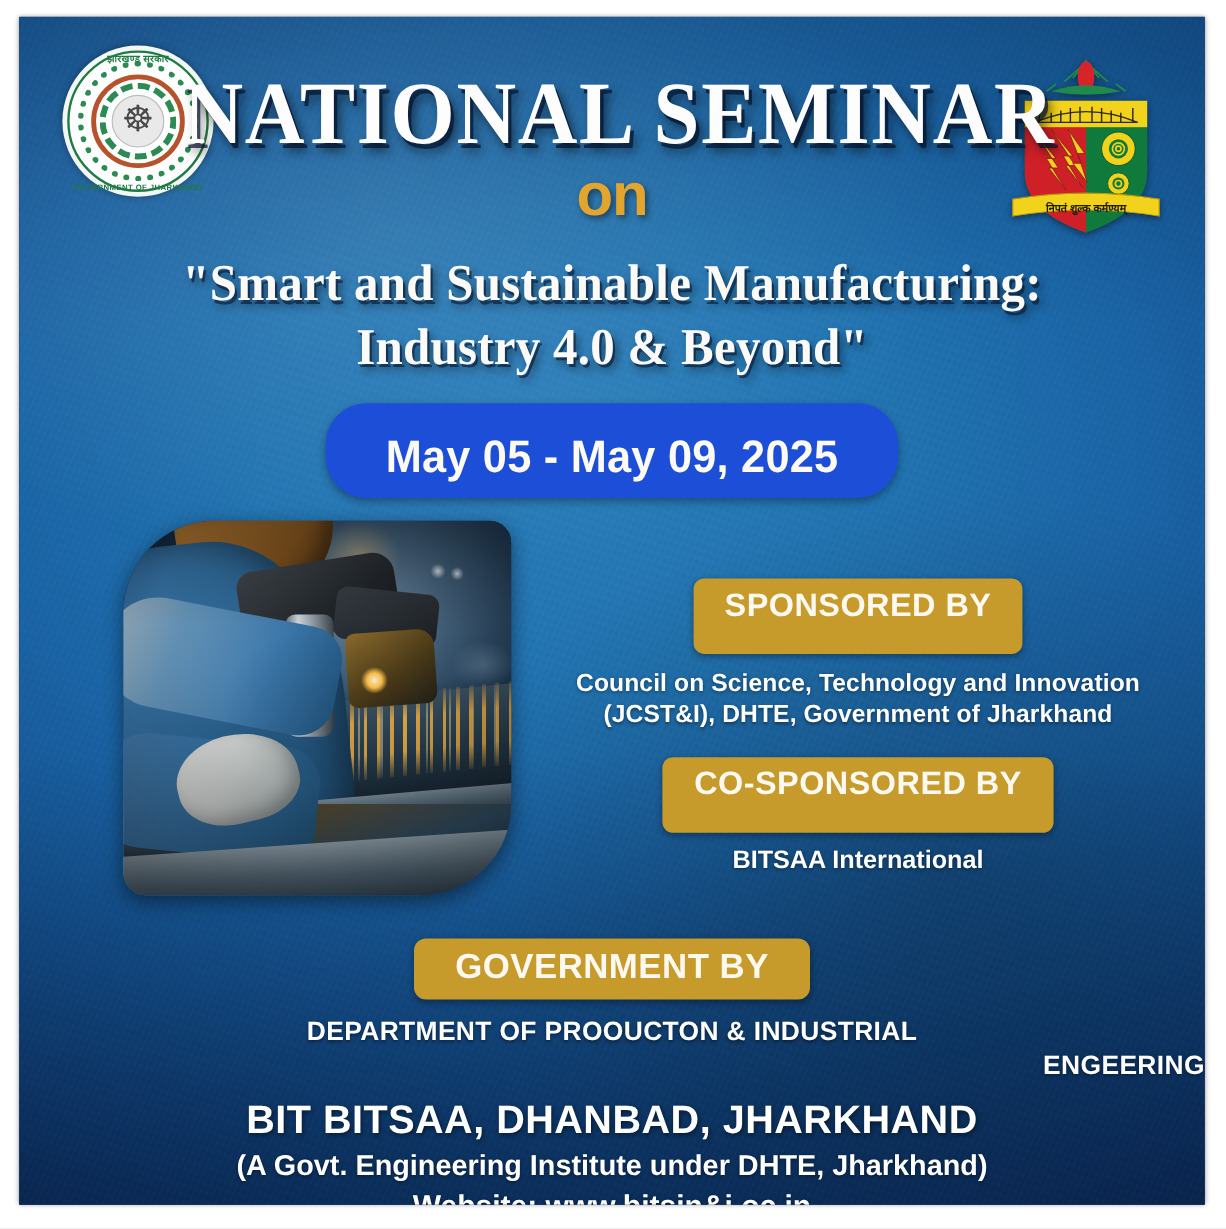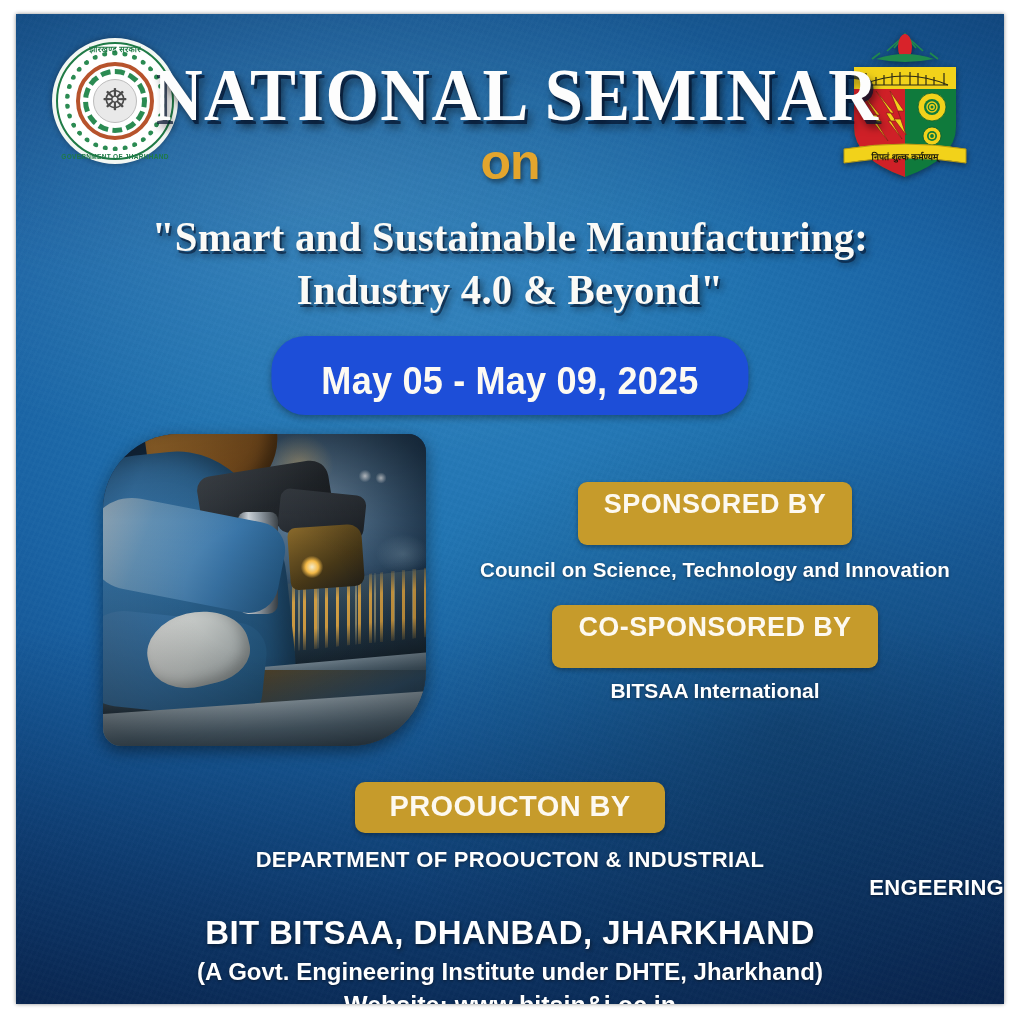--- a/index.html
+++ b/index.html
@@ -64,21 +64,21 @@
   }
   .em-text-top,.em-text-bot{
     position:absolute;left:0;right:0;text-align:center;color:#1f7a46;
     font-weight:bold;letter-spacing:.3px;
   }
   .em-text-top{top:5px;font-size:8px;}
   .em-text-bot{bottom:4px;font-size:6.5px;}
 
   
   #emblem-bit{
-    position:absolute;right:26px;top:17px;width:146px;height:162px;
+    position:absolute;right:26px;top:34px;width:146px;height:162px;
   }
   #emblem-bit svg{width:100%;height:100%;display:block;
     filter:drop-shadow(0 2px 3px rgba(0,0,0,.45));}
 
   
   #headline-block{position:absolute;left:0;right:0;top:46px;text-align:center;}
   #title-main{
     font-family:"Liberation Serif",serif;
     font-weight:bold;
     font-size:74px;
@@ -414,29 +414,30 @@
         <div class="ph-sleeve2"></div>
         <div class="ph-glove"></div>
         <div class="ph-base"></div>
         <div class="ph ph-shade"></div>
       </div>
 
       <div id="sponsor-col">
         <div class="gold-pill">SPONSORED BY</div>
         <div class="sponsor-name">
           <span>Council on Science, Technology and Innovation</span>
+          <span class="l2">(JCST&amp;I), DHTE, Government of Jharkhand</span>
         </div>
         <div id="cosponsor-pill-wrap">
           <div class="gold-pill">CO-SPONSORED BY</div>
         </div>
         <div id="cosponsor-name">BITSAA International</div>
       </div>
 
       <div id="organized-block">
-        <div class="gold-pill" id="organized-pill">PROOUCTON BY</div>
+        <div class="gold-pill" id="organized-pill">GOVERNMENT BY</div>
         <div id="dept-name">
           <span>DEPARTMENT OF PROOUCTON &amp; INDUSTRIAL</span>
           <span class="l2">ENGEERING</span>
         </div>
         <div id="institute-name">BIT BITSAA, DHANBAD, JHARKHAND</div>
         <div id="institute-sub">(A Govt. Engineering Institute under DHTE, Jharkhand)</div>
         <div id="institute-web">Website: www.bitsin&amp;i.oc.in</div>
       </div>
 
     </div>

